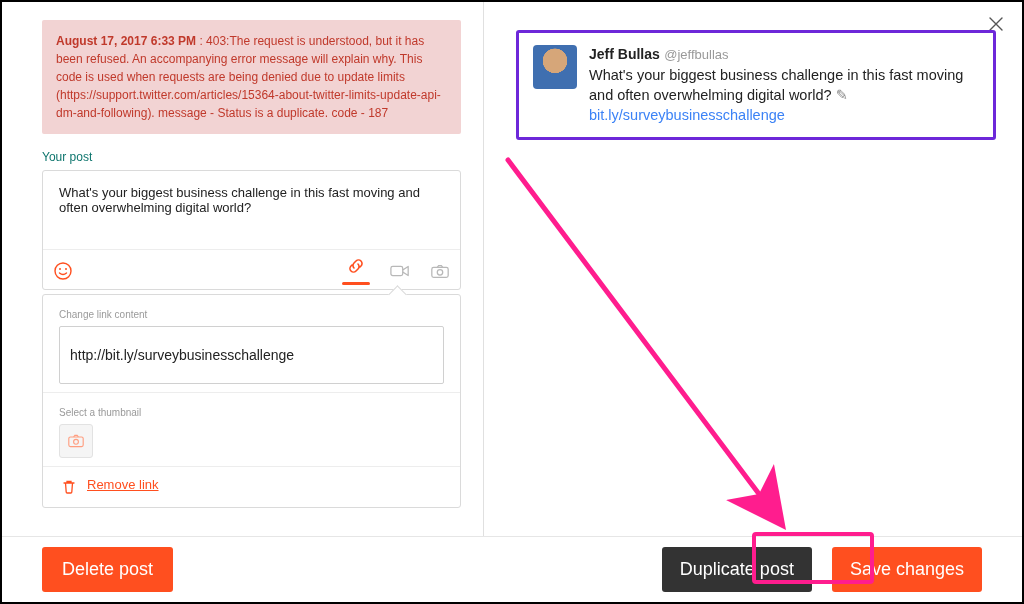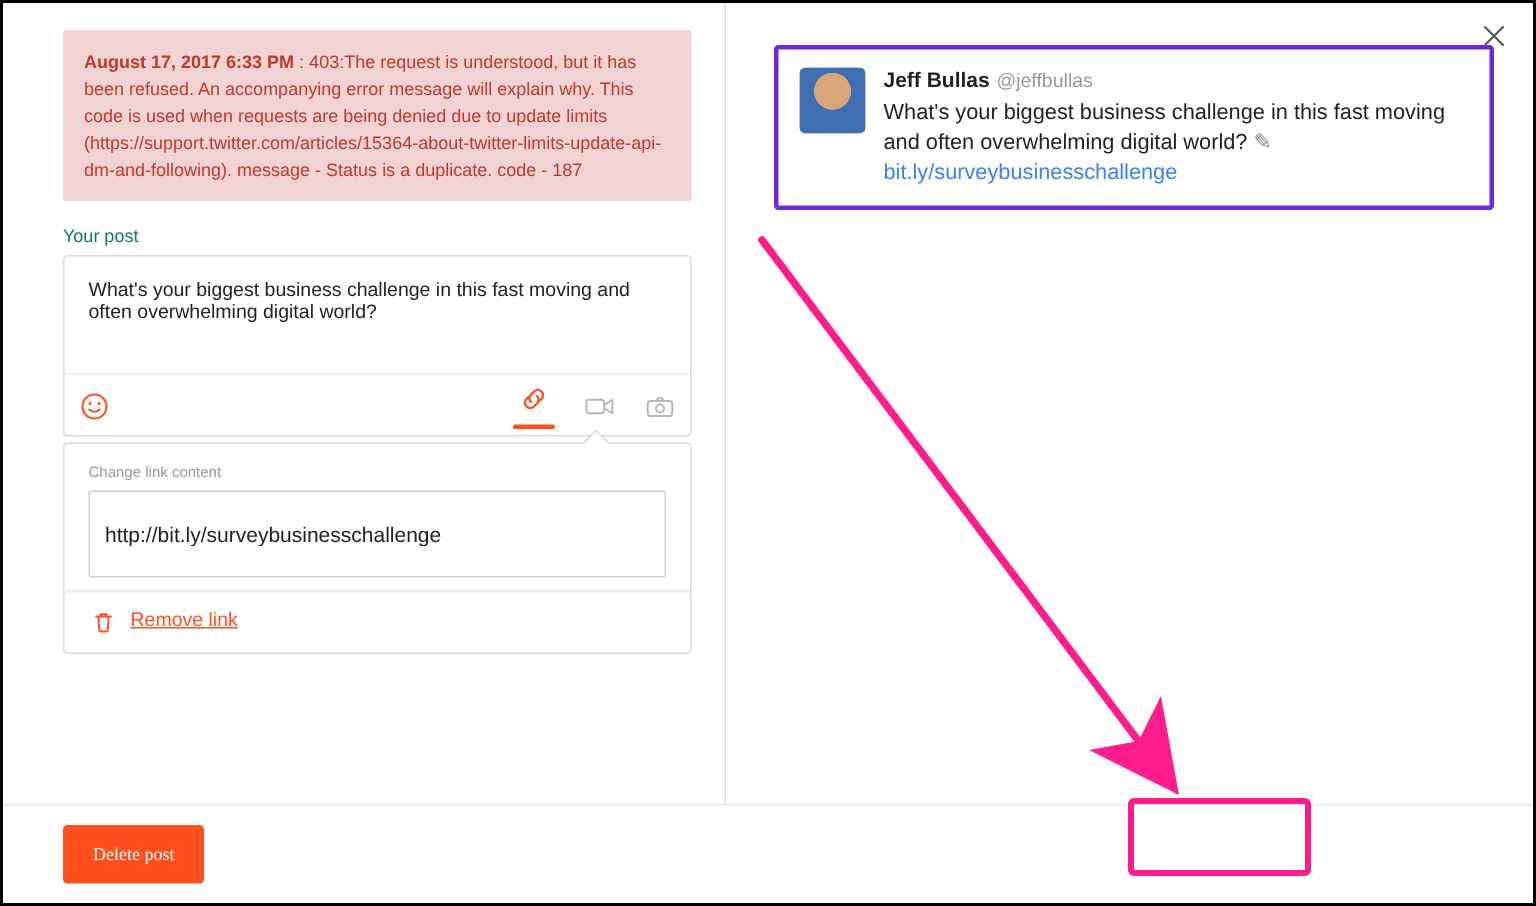--- a/index.html
+++ b/index.html
@@ -29,21 +29,21 @@
   .lp-divider { height:1px; background:#ededed; margin:0;}
   .remove-row { display:flex; gap:8px; padding:10px 16px;}
   .remove-link { color:#ff4f1f; font-size:13px; text-decoration:underline; cursor:pointer;}
   .preview-card { border:3px solid #6d28d9; border-radius:3px; padding:12px 14px; display:flex; gap:12px; background:#fff;}
   .avatar { width:44px; height:44px; border-radius:4px; background: radial-gradient(circle at 50% 36%, #d6a679 0 34%, transparent 35%), linear-gradient(#3f6fb0,#3f6fb0); background-color:#3f6fb0; flex:0 0 44px;}
   .pv-name { font-weight:700; font-size:14px; color:#222; }
   .pv-handle { font-size:13px; color:#999; }
   .pv-body { font-size:14.5px; color:#222; line-height:20px; margin-top:2px;}
   .pv-body a { color:#3b82f6; text-decoration:none;}
   .footer { height:66px; border-top:1px solid #e6e6e6; display:flex; align-items:center; justify-content:space-between; padding:0 40px; }
-  .btn { border:none; border-radius:3px; font-size:12px; padding:12px 18px; cursor:pointer;font-family:Liberation Serif, serif; }
+  .btn { border:none; border-radius:3px; font-size:18px; padding:12px 18px; cursor:pointer; }
   .btn-del { background:#ff4f1f; color:#fff; padding:12px 20px; }
   .btn-dup { background:#333; color:#fff; padding:12px 18px; }
   .btn-save { background:#ff4f1f; color:#fff; padding:12px 18px; }
   .footer-right { display:flex; gap:20px; align-items:center;}
   .highlight { position:absolute; border:4px solid #ff1d8e; border-radius:4px; left:750px; top:530px; width:122px; height:52px; pointer-events:none;}
   .arrow { position:absolute; pointer-events:none; }
   svg { display:block; }
 </style>
 </head>
 <body>
@@ -99,20 +99,30 @@
         </div>
       </div>
 
 
       <div class="linkpanel">
         <div class="lp-pad">
           <div class="lp-title">Change link content</div>
           <input class="lp-input" value="http://bit.ly/surveybusinesschallenge" style="">
         </div>
         <div class="lp-divider"></div>
+        <div class="lp-pad">
+          <div class="lp-title">Select a thumbnail</div>
+          <div class="thumb-box">
+            <svg width="18" height="16" viewBox="0 0 22 20">
+                <rect x="2" y="5" width="18" height="12" rx="2" stroke="#ff9d7f" stroke-width="1.4" fill="none"></rect>
+                <path d="M8 5 l1.5-2 h3 l1.5 2" stroke="#ff9d7f" stroke-width="1.4" fill="none"></path>
+                <circle cx="11" cy="11" r="3" stroke="#ff9d7f" stroke-width="1.4" fill="none"></circle>
+              </svg>
+          </div>
+        </div>
         <div class="lp-divider"></div>
         <div class="remove-row">
           <span class="ico">
             <svg width="16" height="16" viewBox="0 0 16 16">
                 <path d="M3 4 h10 M6 4 V2.5 h4 V4 M4.5 4 l.7 9 a1 1 0 0 0 1 1 h3.6 a1 1 0 0 0 1-1 l.7-9" stroke="#ff4f1f" stroke-width="1.3" fill="none" stroke-linecap="round"></path>
               </svg>
           </span>
           <span class="remove-link">Remove link</span>
         </div>
       </div>
@@ -129,20 +139,24 @@
           <div class="pv-body">
             <span>What's your biggest business challenge in this fast moving and often overwhelming digital world? </span><span style="color:#888">✎ </span><a href="#">bit.ly/surveybusinesschallenge</a>
           </div>
         </div>
       </div>
     </div>
   </div>
 
   <div class="footer">
     <button class="btn btn-del">Delete post</button>
+    <div class="footer-right">
+      <button class="btn btn-dup">Duplicate post</button>
+      <button class="btn btn-save">Save changes</button>
+    </div>
   </div>
 
   <div class="highlight"></div>
   <svg class="arrow" style="left:498px; top:150px;" width="340" height="400">
     <defs>
       <marker id="ah" markerWidth="16" markerHeight="16" refX="10" refY="6" orient="auto">
         <path d="M0 0 L12 6 L0 12 L3 6 Z" fill="#ff1d8e"></path>
       </marker>
     </defs>
     <line x1="8" y1="8" x2="280" y2="370" stroke="#ff1d8e" stroke-width="5" marker-end="url(#ah)" stroke-linecap="round"></line>

